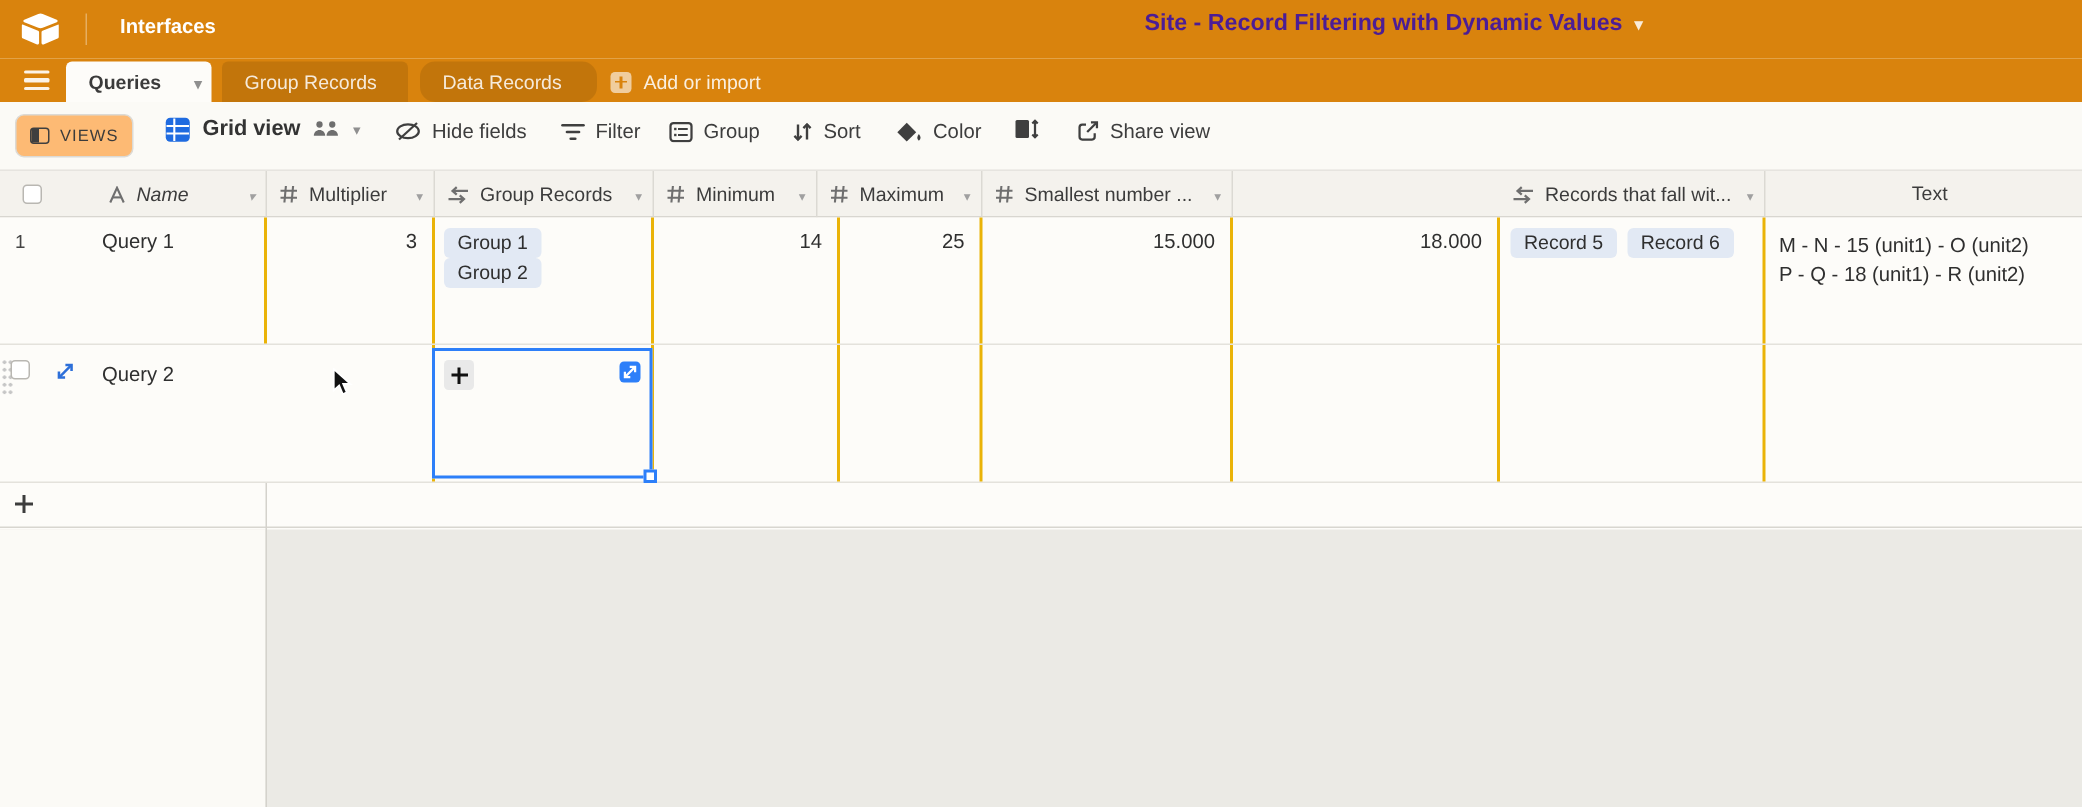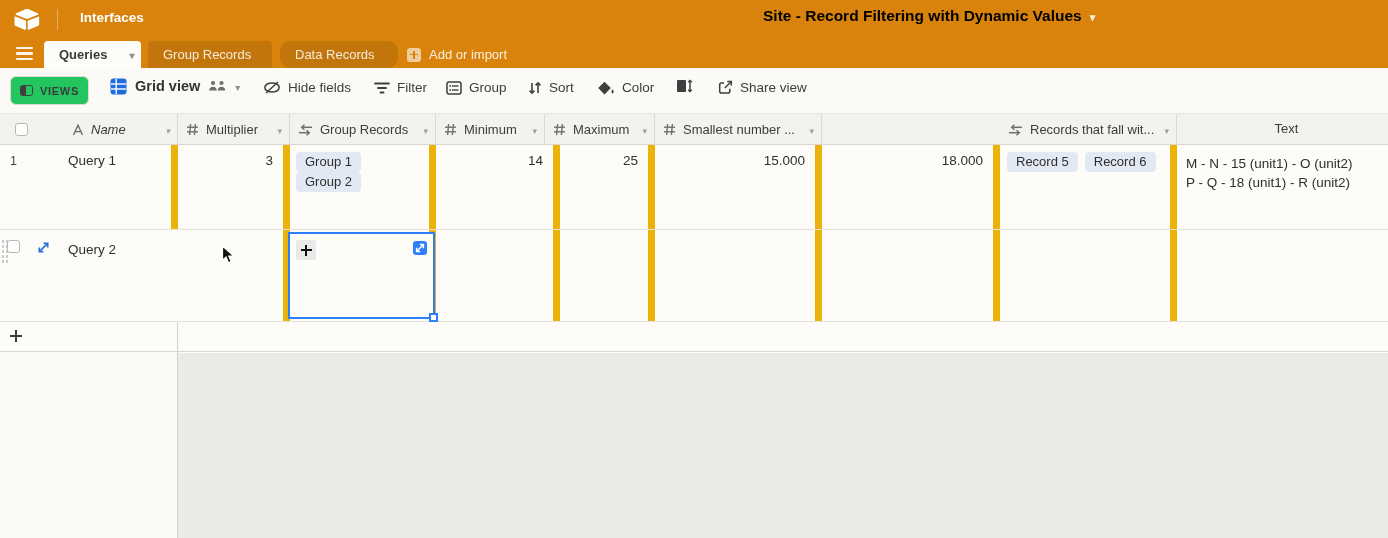--- a/index.html
+++ b/index.html
@@ -5,39 +5,39 @@
 * { margin:0; padding:0; box-sizing:border-box; }
 html,body { width:1388px; height:538px; }
 body { font-family:"Liberation Sans",sans-serif; overflow:hidden; background:#fff; }
 .screen { position:relative; width:1388px; height:538px; background:#fdfcf9; }
 
 
 .topbar { position:absolute; left:0; top:0; width:100%; height:39px; background:#d9830d; }
 .logo { position:absolute; left:13px; top:8px; }
 .logo-divider { position:absolute; left:57px; top:9px; width:1px; height:21px; background:rgba(255,255,255,.35); }
 .app-label { position:absolute; left:80px; top:10px; color:#fff; font-size:13.5px; font-weight:700; }
-.board-title { position:absolute; left:763px; top:7px; color:#000000; font-size:15.5px; font-weight:700; display:flex; align-items:center; gap:8px; cursor:pointer; }
+.board-title { position:absolute; left:763px; top:7px; color:#4c1d95; font-size:15.5px; font-weight:700; display:flex; align-items:center; gap:8px; cursor:pointer; }
 .caret-w::after { content:"▾"; color:rgba(255,255,255,.85); font-size:11px; }
 
 .tabbar { position:absolute; left:0; top:39px; width:100%; height:29px; background:#d9830d; }
 .hamburger { position:absolute; left:16px; top:47px-39px; top:8px; width:17px; height:13px; display:flex; flex-direction:column; justify-content:space-between; }
 .hamburger i { display:block; height:2.2px; background:rgba(255,255,255,.9); border-radius:1px; }
 .tab { position:absolute; top:2px; height:27px; border-radius:4px 4px 0 0; display:flex; align-items:center; padding:0 15px; font-size:13px; white-space:nowrap; cursor:pointer; }
 .tab-active { left:44px; width:97px; background:#fdfcf9; color:#3b3b3b; font-weight:700; gap:22px; }
 .caret-g::after { content:"▾"; color:#8f8f8f; font-size:10px; }
 .tab-2 { left:148px; width:124px; background:rgba(0,0,0,.10); color:rgba(255,255,255,.85); font-weight:500; }
 .tab-3 { left:280px; width:118px; background:rgba(0,0,0,.10); color:rgba(255,255,255,.85); font-weight:500;border-radius:10px; }
 .addtab { position:absolute; left:407px; top:2px; height:27px; display:flex; align-items:center; gap:8px; color:rgba(255,255,255,.87); font-size:13px; font-weight:500; cursor:pointer; }
 .plus-sq { position:relative; width:14px; height:14px; border-radius:3px; background:rgba(255,255,255,.6); }
 .plus-sq::before { content:""; position:absolute; left:3px; top:6.2px; width:8px; height:1.8px; background:#d9830d; }
 .plus-sq::after  { content:""; position:absolute; left:6.2px; top:3px; width:1.8px; height:8px; background:#d9830d; }
 
 
 .toolbar { position:absolute; left:0; top:68px; width:100%; height:45px; background:#fbfaf6; }
-.views-btn { position:absolute; left:10px; top:8px; width:79px; height:29px; border:1px solid #dcdad5; border-radius:6px; background:#22c55e; display:flex; align-items:center; justify-content:center; gap:7px; font-size:11px; font-weight:700; letter-spacing:.7px; color:#3b3b3b; cursor:pointer; }
+.views-btn { position:absolute; left:10px; top:8px; width:79px; height:29px; border:1px solid #dcdad5; border-radius:6px; background:#fdba74; display:flex; align-items:center; justify-content:center; gap:7px; font-size:11px; font-weight:400; letter-spacing:.7px; color:#3b3b3b; cursor:pointer; }
 .vicon { position:relative; width:13px; height:11px; border:1.6px solid #3f3f3f; border-radius:2.5px; }
 .vicon::before { content:""; position:absolute; left:0; top:0; width:4.5px; height:100%; background:#3f3f3f; }
 .gridview { position:absolute; left:110px; top:9px; display:flex; align-items:center; gap:8px; cursor:pointer; }
 .gridview .gv-label { font-size:14.5px; font-weight:700; color:#333; }
 .tbtn { position:absolute; top:12px; display:flex; align-items:center; gap:7px; font-size:13.5px; color:#3d3d3d; cursor:pointer; white-space:nowrap; }
 .tb-hide { left:263px; } .tb-filter { left:374px; } .tb-group { left:446px; }
 .tb-sort { left:528px; } .tb-color { left:598px; } .tb-rowh { left:676px; top:11px; } .tb-share { left:718px; }
 
 
 .ghead { position:absolute; left:0; top:113px; width:100%; height:32px; background:#f4f2ed; border-top:1px solid #e6e4df; border-bottom:1px solid #d8d6d0; }
@@ -54,21 +54,21 @@
 .hc-large  { left:822px; width:178px; }
 .hc-recs   { left:1000px; width:177px; }
 .hc-text   { left:1177px; width:211px; border-right:none;flex-direction:column; }
 .checkbox { width:13px; height:13px; border:1.5px solid #b9b7b2; border-radius:3px; background:#fff; cursor:pointer; }
 .hc-gutter .checkbox { margin-left:7px; }
 
 
 .row { position:absolute; left:0; width:100%; background:#fdfcf9; }
 .row-1 { top:145px; height:85px; border-bottom:1px solid #e4e2dc; }
 .row-2 { top:230px; height:92px; border-bottom:1px solid #e4e2dc; }
-.cell { position:absolute; top:0; height:100%; border-right:7px solid #eab308; padding-top:8px; font-size:13.5px; color:#2f2f2f; overflow:hidden; cursor:default; }
+.cell { position:absolute; top:0; height:100%; border-right:2px solid #eab308; padding-top:8px; font-size:13.5px; color:#2f2f2f; overflow:hidden; cursor:default; }
 .c-name  { left:66px; width:112px; padding-left:2px; }
 .c-mult  { left:178px; width:112px; }
 .c-group { left:290px; width:146px; padding-left:6px; padding-top:7px; }
 .c-min   { left:451px; width:109px; }
 .c-max   { left:545px; width:110px; }
 .c-small { left:655px; width:167px; }
 .c-large { left:822px; width:178px; }
 .c-recs  { left:1000px; width:177px; padding-left:7px; padding-top:7px; }
 .c-text  { left:1177px; width:211px; border-right:none; padding-left:9px; padding-top:9px; }
 .cell.numeric { text-align:right; padding-right:10px; }

